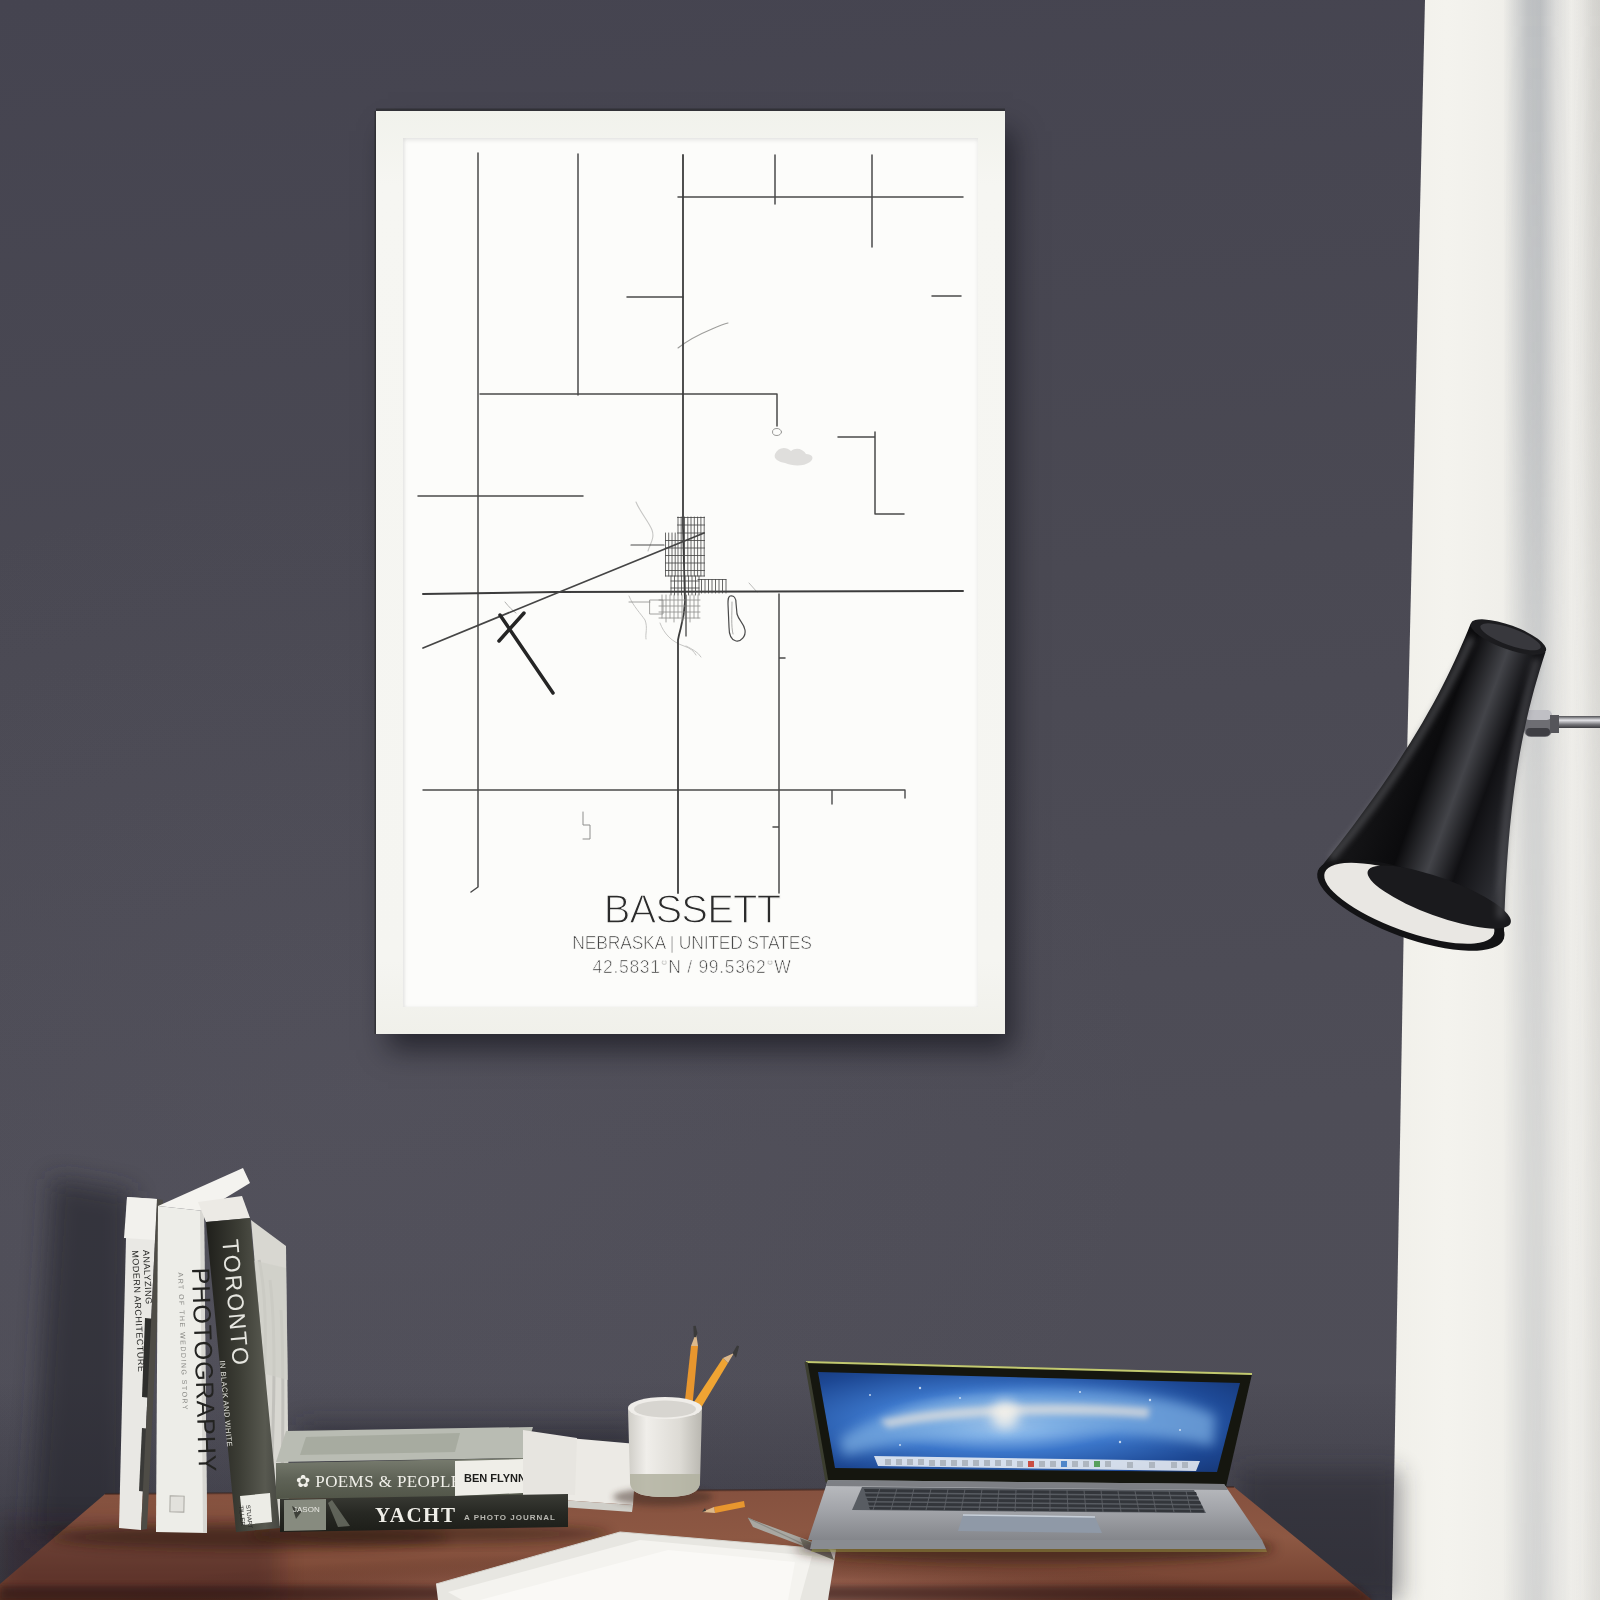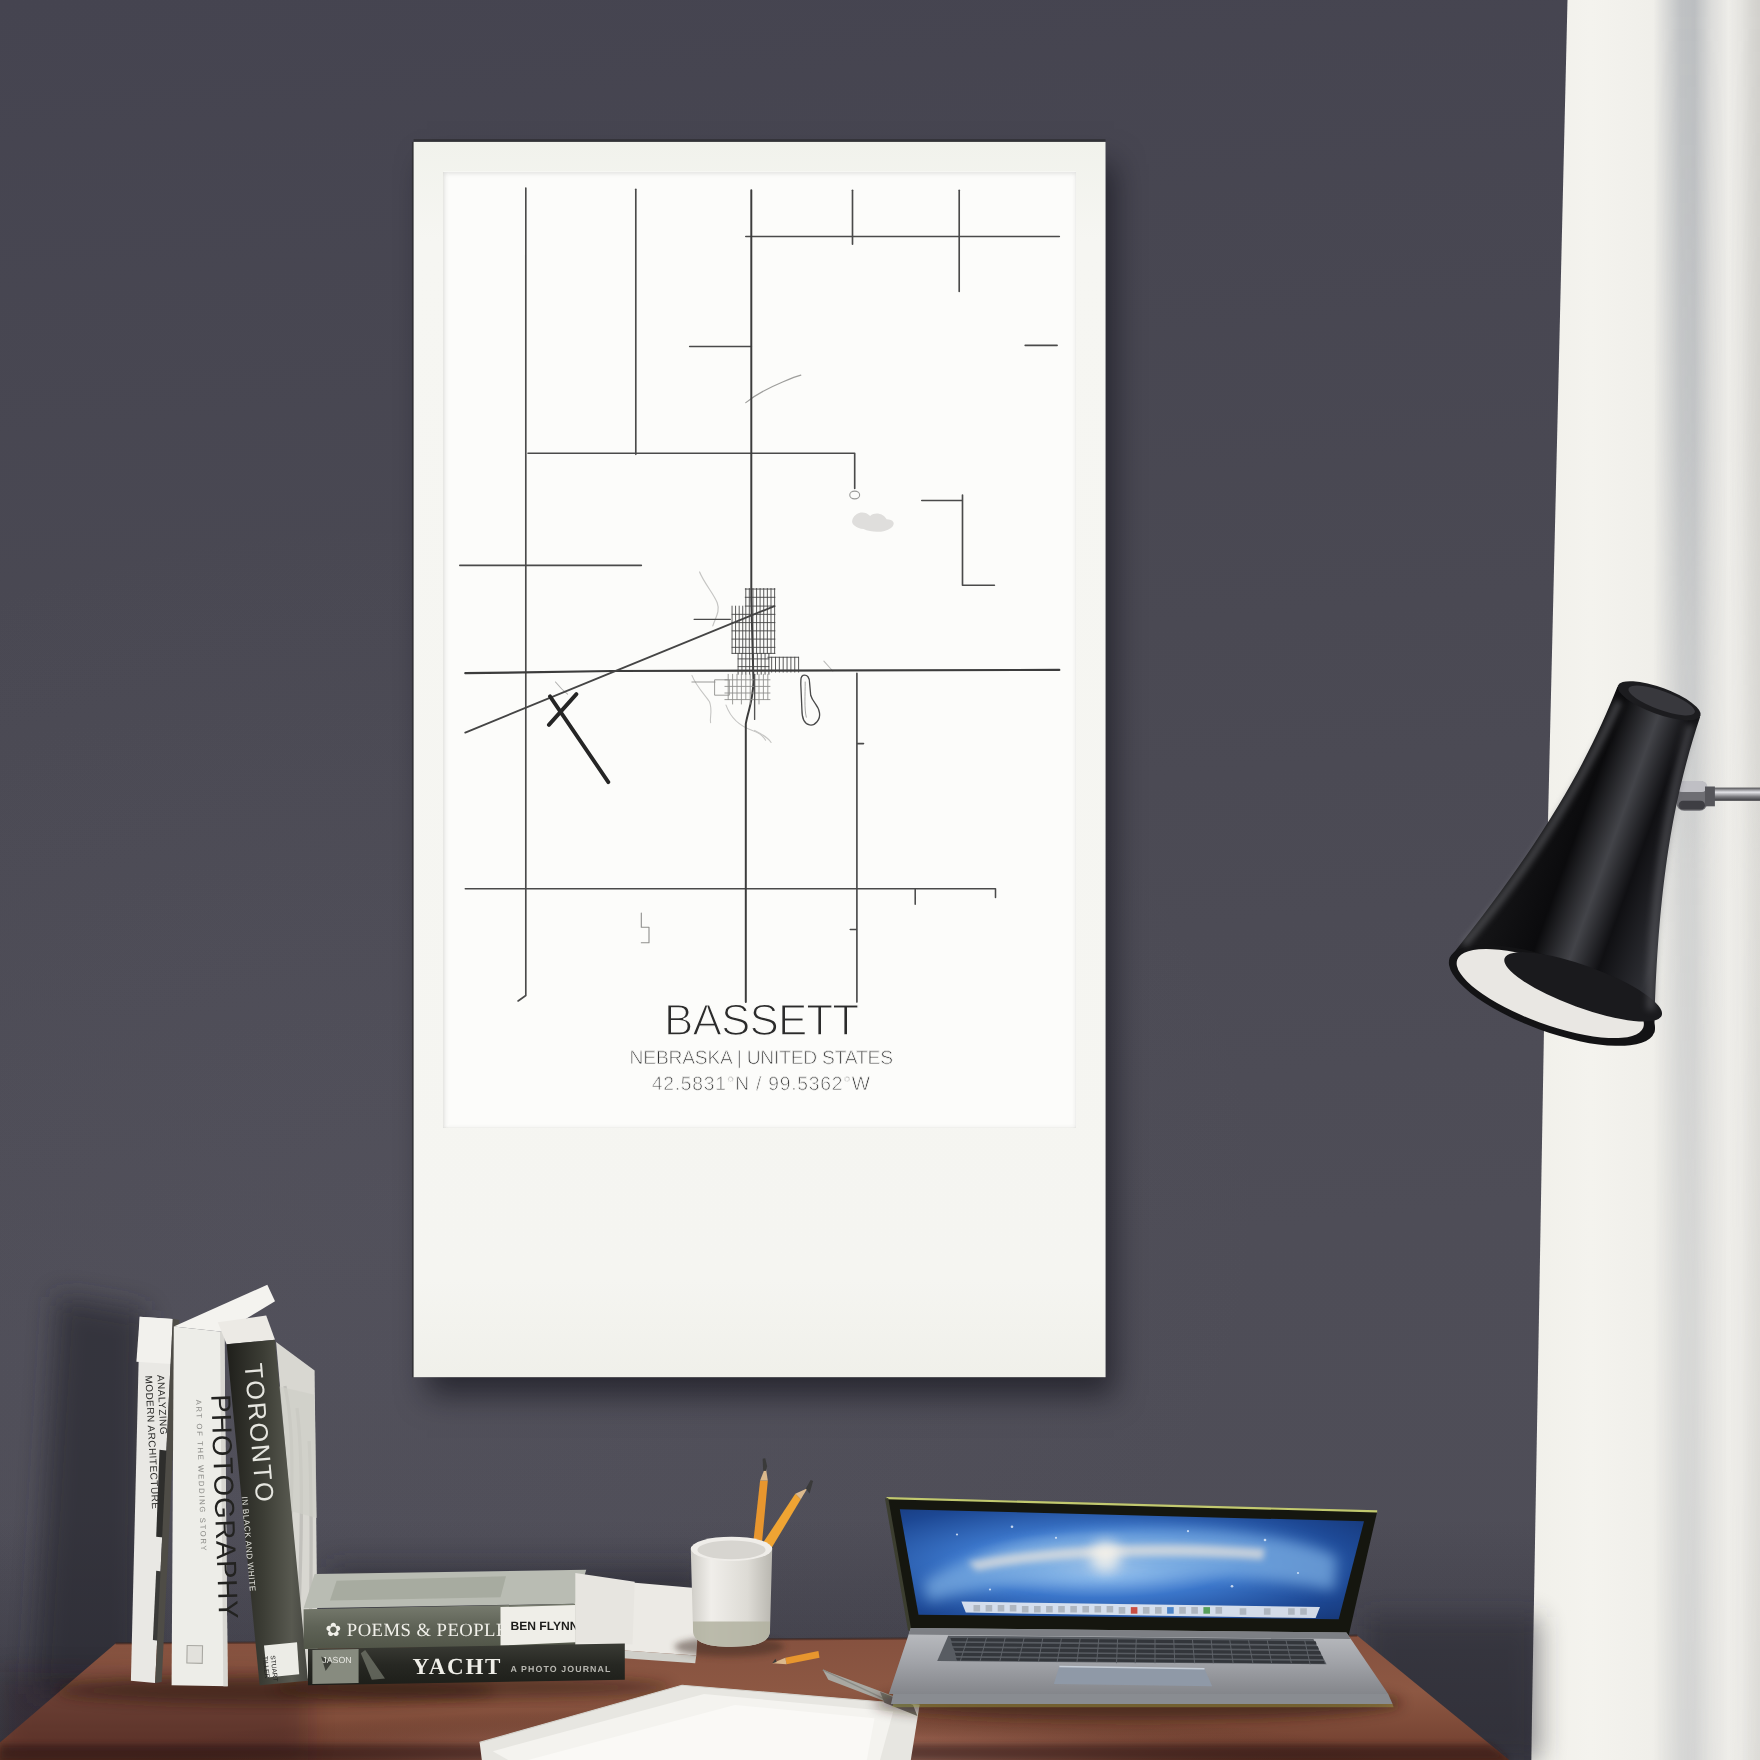--- a/index.html
+++ b/index.html
@@ -21,21 +21,21 @@
 <div class="abs" id="curtain" style="left:1380px;top:0;width:220px;height:1600px;
   clip-path:polygon(45px 0px, 220px 0px, 220px 1600px, 12px 1600px, 26px 800px);
   background:linear-gradient(90deg,#f0efe9 0%, #f4f3ee 30%, #f0efeA 55%, #e9e8e4 70%, #ecebe7 82%, #f0efeb 92%, #e6e5e1 100%);"></div>
 
 <div class="abs" style="left:1380px;top:0;width:220px;height:1600px;pointer-events:none;
   clip-path:polygon(45px 0px, 220px 0px, 220px 1600px, 12px 1600px, 26px 800px);
   background:
    linear-gradient(90deg, rgba(0,0,0,0) 0%, rgba(0,0,0,0) 56%, rgba(134,141,151,0.42) 67%, rgba(134,141,151,0.46) 73%, rgba(160,164,170,0.2) 80%, rgba(0,0,0,0) 87%, rgba(170,169,165,0.3) 97%, rgba(170,169,165,0.34) 100%);
   -webkit-mask-image:linear-gradient(180deg, rgba(0,0,0,1) 0%, rgba(0,0,0,0.85) 25%, rgba(0,0,0,0.5) 50%, rgba(0,0,0,0.4) 75%, rgba(0,0,0,0.45) 100%);"></div>
 
-<div class="abs" id="poster" style="left:376px;top:129px;width:629px;height:1123px;
+<div class="abs" id="poster" style="left:376px;top:111px;width:629px;height:923px;
   background:linear-gradient(180deg,#f1f2ec 0%, #f6f6f2 8%, #f5f5f1 92%, #f0f0ea 100%);
   box-shadow: 10px 18px 26px -2px rgba(14,14,22,0.6), -1.5px 0 0 rgba(40,40,40,0.6), 0 -2.5px 0 rgba(42,42,44,0.65);">
 
   <div class="abs" style="left:27px;top:27px;width:575px;height:869px;background:#fcfcfa;
      box-shadow: inset 0 2px 4px rgba(120,120,120,0.16), inset 2px 0 3px rgba(150,150,150,0.10);">
     
     <svg width="575" height="869" viewBox="403 156 575 869" xmlns="http://www.w3.org/2000/svg">
     <g fill="none" stroke-linecap="round" stroke-linejoin="round">
 
       <path fill="#dfdedc" stroke="none" d="M775,472 C778,465 786,464 791,469 C796,465 803,467 806,472 C812,472 815,476 810,480 C803,485 792,484 785,481 C779,480 773,477 775,472 Z"></path>

